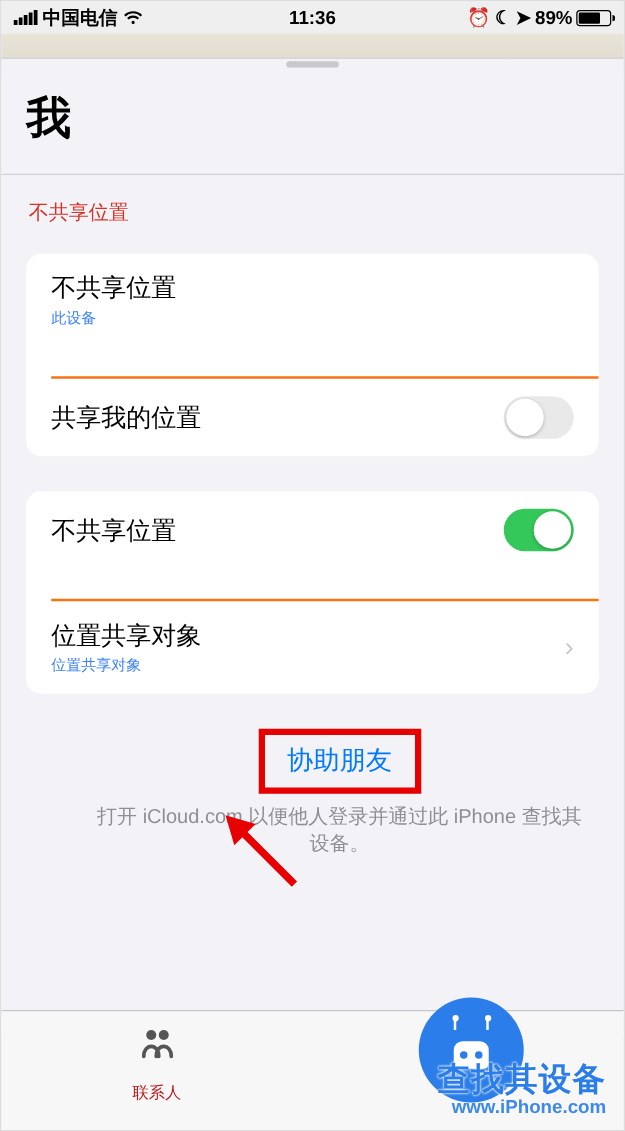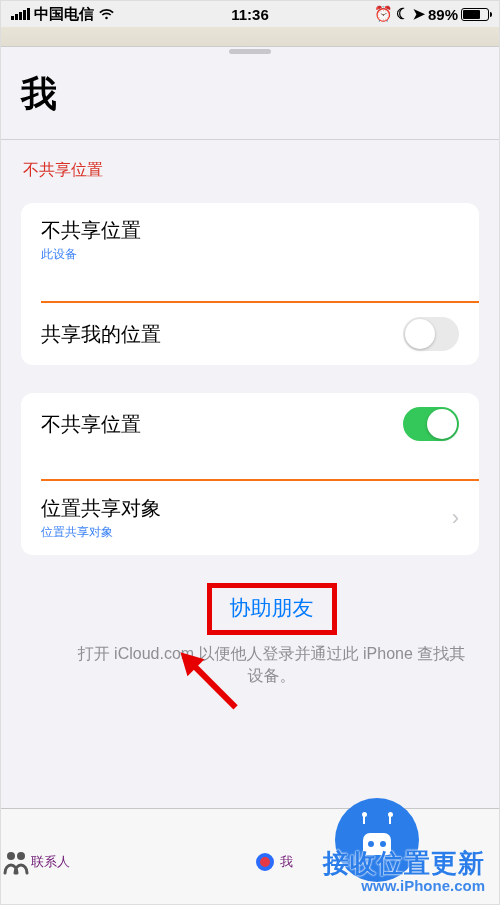--- a/index.html
+++ b/index.html
@@ -36,21 +36,21 @@
     .switch.on .knob { left: 24px; }
     .chevron { color:#c7c7cc; font-size: 22px; }
     .help-wrap { text-align:center; margin-top: 18px; position: relative; padding-left: 43px; }
     .help-link-box { display:inline-block; border: 5px solid #e60000; padding: 6px 18px 8px; }
     .help-link { color:#007aff; font-size: 21px; }
     .help-desc { color:#8e8e93; font-size: 16px; line-height: 1.4; padding: 8px 30px 0; }
     .arrow { position:absolute; left: 190px; top: 84px; transform: rotate(-45deg); }
     .arrow-line { width: 6px; height: 60px; background: #e60000; position:absolute;  }
     .arrow-head { width:0; height:0; border-left:12px solid transparent; border-right:12px solid transparent; border-bottom:22px solid #e60000; position:absolute; top:-18px; left:-9px;}
     .tabbar { position:absolute; bottom:0; left:0; right:0; height:96px; background:#f7f7f8; border-top:1px solid #c6c6c8; display:flex; }
-    .tab { flex:1; display:flex; flex-direction:row; align-items:center; justify-content:flex-start; padding-top:10px; gap:0; color:#701a75; }
+    .tab { flex:1; display:flex; flex-direction:column; align-items:center; justify-content:flex-start; padding-top:10px; gap:16px; color:#b91c1c; }
     .tab-icon { width:30px; height:30px; display:flex; align-items:center; justify-content:center; }
     .tab-label { font-size: 13px; }
     .tab.me { position: relative; z-index: 0; }
     .watermark-logo { position:absolute; right:80px; bottom:22px; z-index:5; width:84px; height:84px; display:flex; align-items:center; justify-content:center; }
     .wm-circle { width:84px; height:84px; border-radius:50%; background:#2b7de9; display:flex; align-items:center; justify-content:center; position: relative; }
     .wm-head { width: 28px; height: 22px; background:#fff; border-radius: 7px 7px 4px 4px; position: relative; top:4px;}
     .wm-head::before, .wm-head::after { content:""; position:absolute; width:6px; height:6px; background:#2b7de9; border-radius:50%; top:8px; }
     .wm-head::before{left:5px} .wm-head::after{right:5px}
     .wm-ant { position:absolute; top:18px; width:28px; display:flex; justify-content:space-between; }
     .wm-ant i { width:2px; height:8px; background:#fff; display:block; }
@@ -147,21 +147,21 @@
 <div class="watermark-logo">
   <div class="wm-circle">
     <div class="wm-ant">
         <i></i>
         <i></i>
       </div>
     <div class="wm-head"></div>
   </div>
 </div>
 <div class="watermark-text">
-  <div class="wm-line1">接收位置更新</div>
+  <div class="wm-line1">查找其设备</div>
   <div class="wm-line2">www.iPhone.com</div>
 </div>
 
 <div class="tabbar">
   <div class="tab">
     <div class="tab-icon">
       <svg width="30" height="30" viewBox="0 0 30 30">
           <g fill="#555">
             <circle cx="10" cy="9" r="4"></circle>
             <circle cx="20" cy="9" r="4"></circle>

